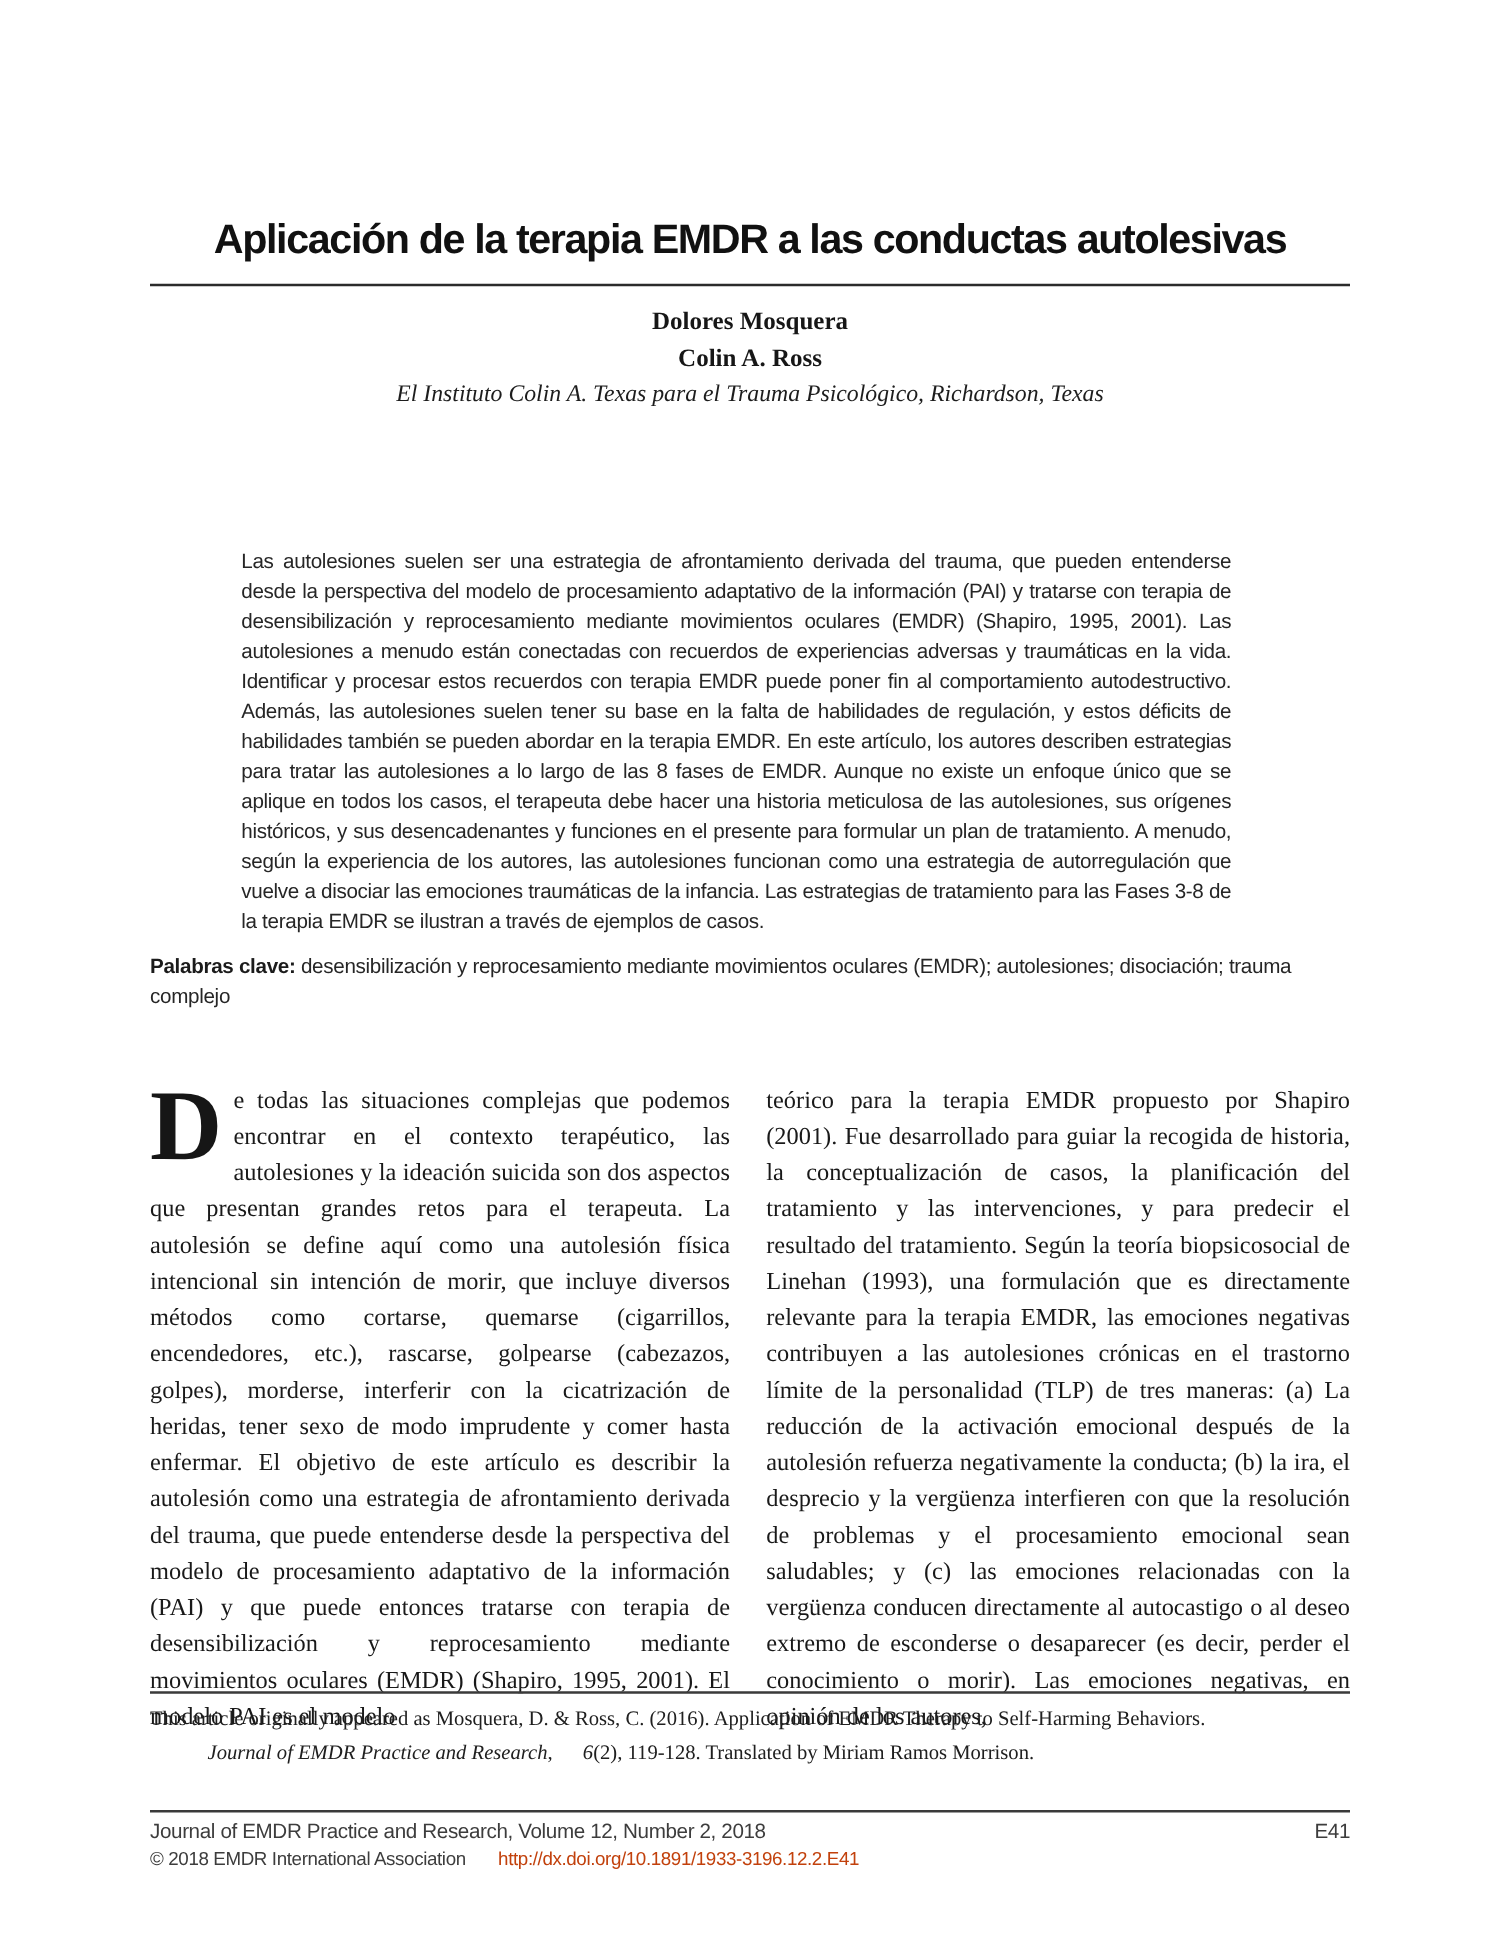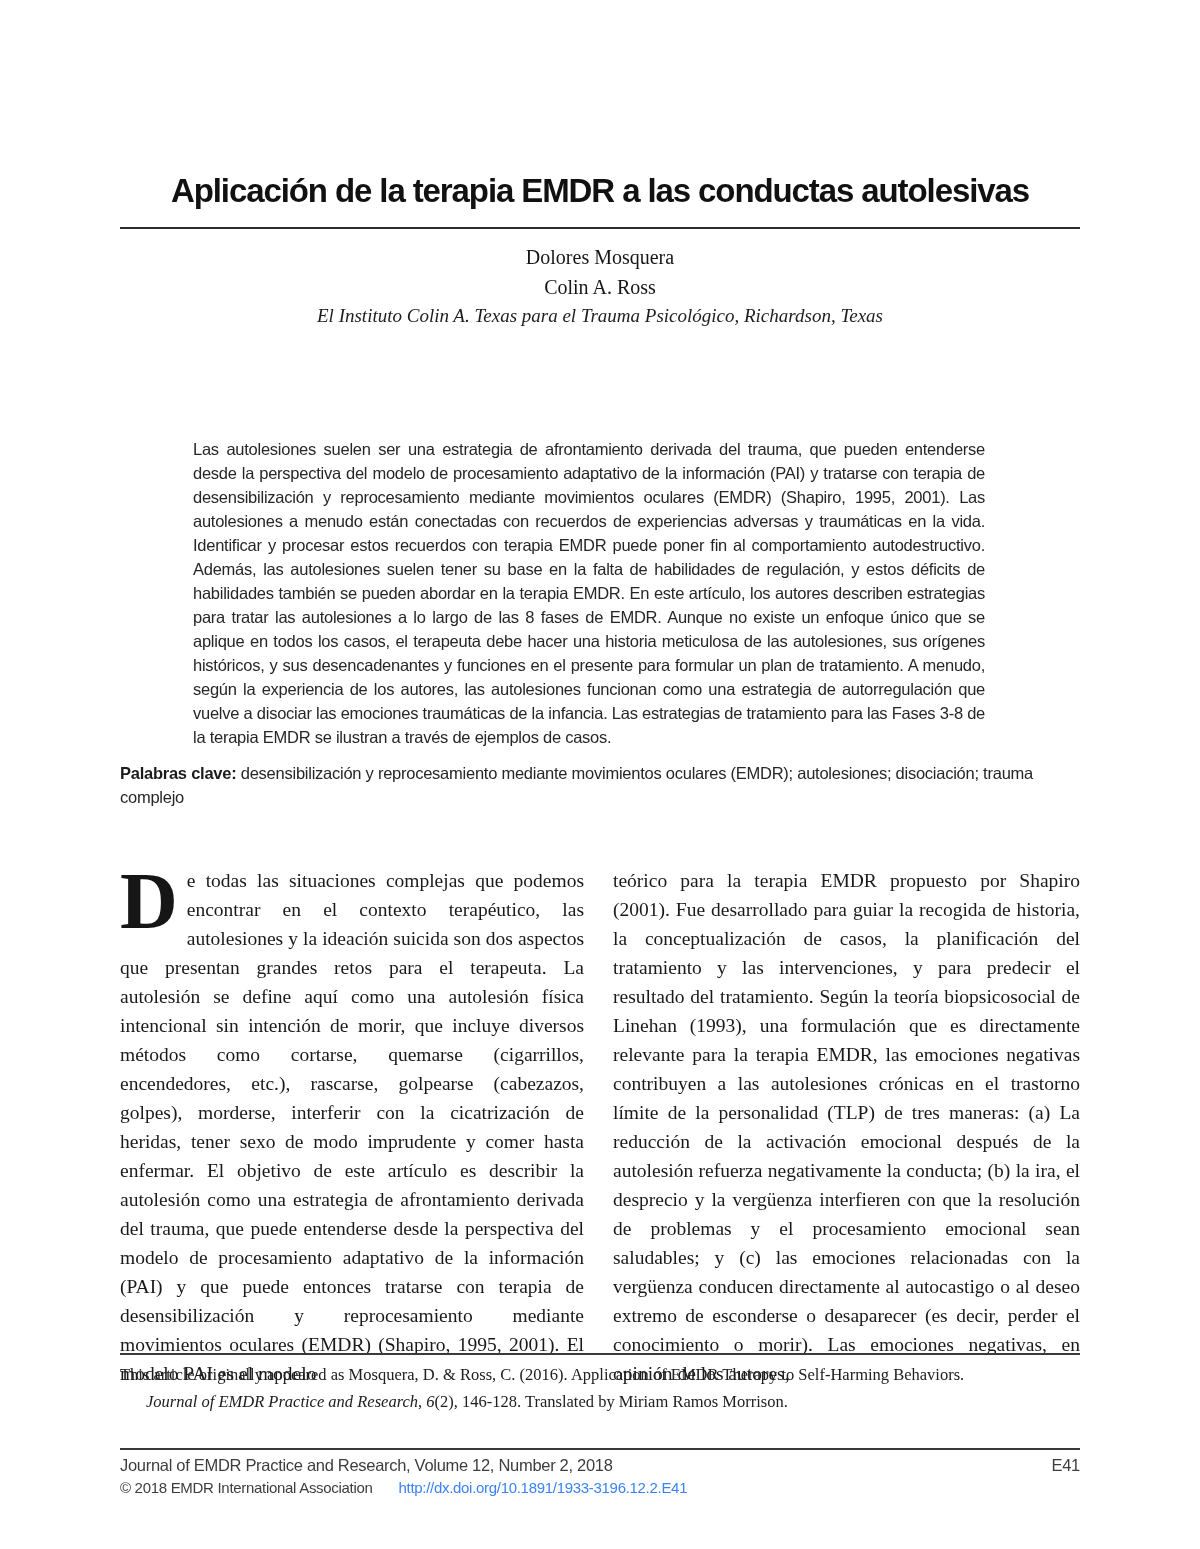--- a/index.html
+++ b/index.html
@@ -24,21 +24,21 @@
   }
   .title-rule {
     position:absolute; top:227px; left:120px; width:960px; height:2px;
     background:#2b2b2b;
   }
 
   
   .authors { position:absolute; top:246px; left:120px; width:960px; text-align:center; }
   .author-name {
     font-family:"Liberation Serif", serif;
-    font-weight:400; font-size:20px; line-height:22px;
+    font-weight:700; font-size:20px; line-height:22px;
     color:#161616; margin-bottom:8px;
   }
   .author-affil {
     font-family:"Liberation Serif", serif;
     font-style:italic; font-size:19px; line-height:20px;
     color:#1d1d1d; margin-bottom:17px;
   }
 
   
   .abstract {
@@ -80,39 +80,39 @@
   .footnote-rule {
     position:absolute; top:1353px; left:120px; width:960px; height:2px;
     background:#3a3a3a;
   }
   .footnote {
     position:absolute; top:1361px; left:120px; width:960px;
     font-family:"Liberation Serif", serif;
     font-size:16.5px; line-height:27px; color:#202020;
   }
   .footnote .fn-line2 { display:block; padding-left:26px; }
-  .footnote .italic { font-style:italic; }
+  .footnote .italic { font-style:italic;margin-left:20px; }
 
   
   .footer-rule {
     position:absolute; top:1448px; left:120px; width:960px; height:2px;
     background:#3a3a3a;
   }
   .footer-line1 {
     position:absolute; top:1456px; left:120px; width:960px;
     display:flex; justify-content:space-between; align-items:baseline;
     font-family:"Liberation Sans", sans-serif;
     font-size:16.5px; letter-spacing:-0.3px; color:#3d3d3d;gap:48px;
   }
   .footer-line2 {
     position:absolute; top:1479px; left:120px; width:960px;
     font-family:"Liberation Sans", sans-serif;
     font-size:15px; letter-spacing:-0.3px; color:#3d3d3d;
   }
-  .footer-line2 .doi { margin-left:22px; color:#3b82f6; text-decoration:none; }
+  .footer-line2 .doi { margin-left:22px; color:#c2410c; text-decoration:none; }
 </style>
 </head>
 <body>
 
 <div class="page">
 
   <h1 class="article-title">Aplicación de la terapia EMDR a las conductas autolesivas</h1>
   <div class="title-rule"></div>
 
   <div class="authors">
@@ -133,21 +133,21 @@
     <span>e todas las situaciones complejas que podemos encontrar en el contexto terapéu­tico, las autolesiones y la ideación suicida son dos aspectos que presentan grandes retos para el terapeuta. La autolesión se define aquí como una au­tolesión física intencional sin intención de morir, que incluye diversos métodos como cortarse, quemarse (cigarrillos, encendedores, etc.), rascarse, golpearse (cabezazos, golpes), morderse, interferir con la cicatri­zación de heridas, tener sexo de modo imprudente y comer hasta enfermar. El objetivo de este artículo es describir la autolesión como una estrategia de afron­tamiento derivada del trauma, que puede entenderse desde la perspectiva del modelo de procesamiento ad­aptativo de la información (PAI) y que puede entonces tratarse con terapia de desensibilización y reprocesa­miento mediante movimientos oculares (EMDR) (Shapiro, 1995, 2001). El modelo PAI es el modelo</span>
   </p>
 
   <p class="col col-right">teórico para la terapia EMDR propuesto por Shapiro (2001). Fue desarrollado para guiar la recogida de his­toria, la conceptualización de casos, la planificación del tratamiento y las intervenciones, y para predecir el resultado del tratamiento. Según la teoría biopsi­cosocial de Linehan (1993), una formulación que es directamente relevante para la terapia EMDR, las emociones negativas contribuyen a las autolesiones crónicas en el trastorno límite de la personalidad (TLP) de tres maneras: (a) La reducción de la activación emo­cional después de la autolesión refuerza negativamente la conducta; (b) la ira, el desprecio y la vergüenza inter­fieren con que la resolución de problemas y el procesa­miento emocional sean saludables; y (c) las emociones relacionadas con la vergüenza conducen directamente al autocastigo o al deseo extremo de esconderse o de­saparecer (es decir, perder el conocimiento o morir). Las emociones negativas, en opinión de los autores,</p>
 
   <div class="footnote-rule"></div>
 
   <div class="footnote">
     <span class="fn-line1">This article originally appeared as Mosquera, D. &amp; Ross, C. (2016). Application of EMDR Therapy to Self-Harming Behaviors.</span>
     <span class="fn-line2">
-      <span class="italic">Journal of EMDR Practice and Research</span><span>, </span><span class="italic">6</span><span>(2), 146-128. Translated by Miriam Ramos Morrison.</span>
+      <span class="italic">Journal of EMDR Practice and Research</span><span>, </span><span class="italic">6</span><span>(2), 119-128. Translated by Miriam Ramos Morrison.</span>
     </span>
   </div>
 
   <div class="footer-rule"></div>
 
   <div class="footer-line1">
     <span>Journal of EMDR Practice and Research, Volume 12, Number 2, 2018</span>
     <span>E41</span>
   </div>
 

